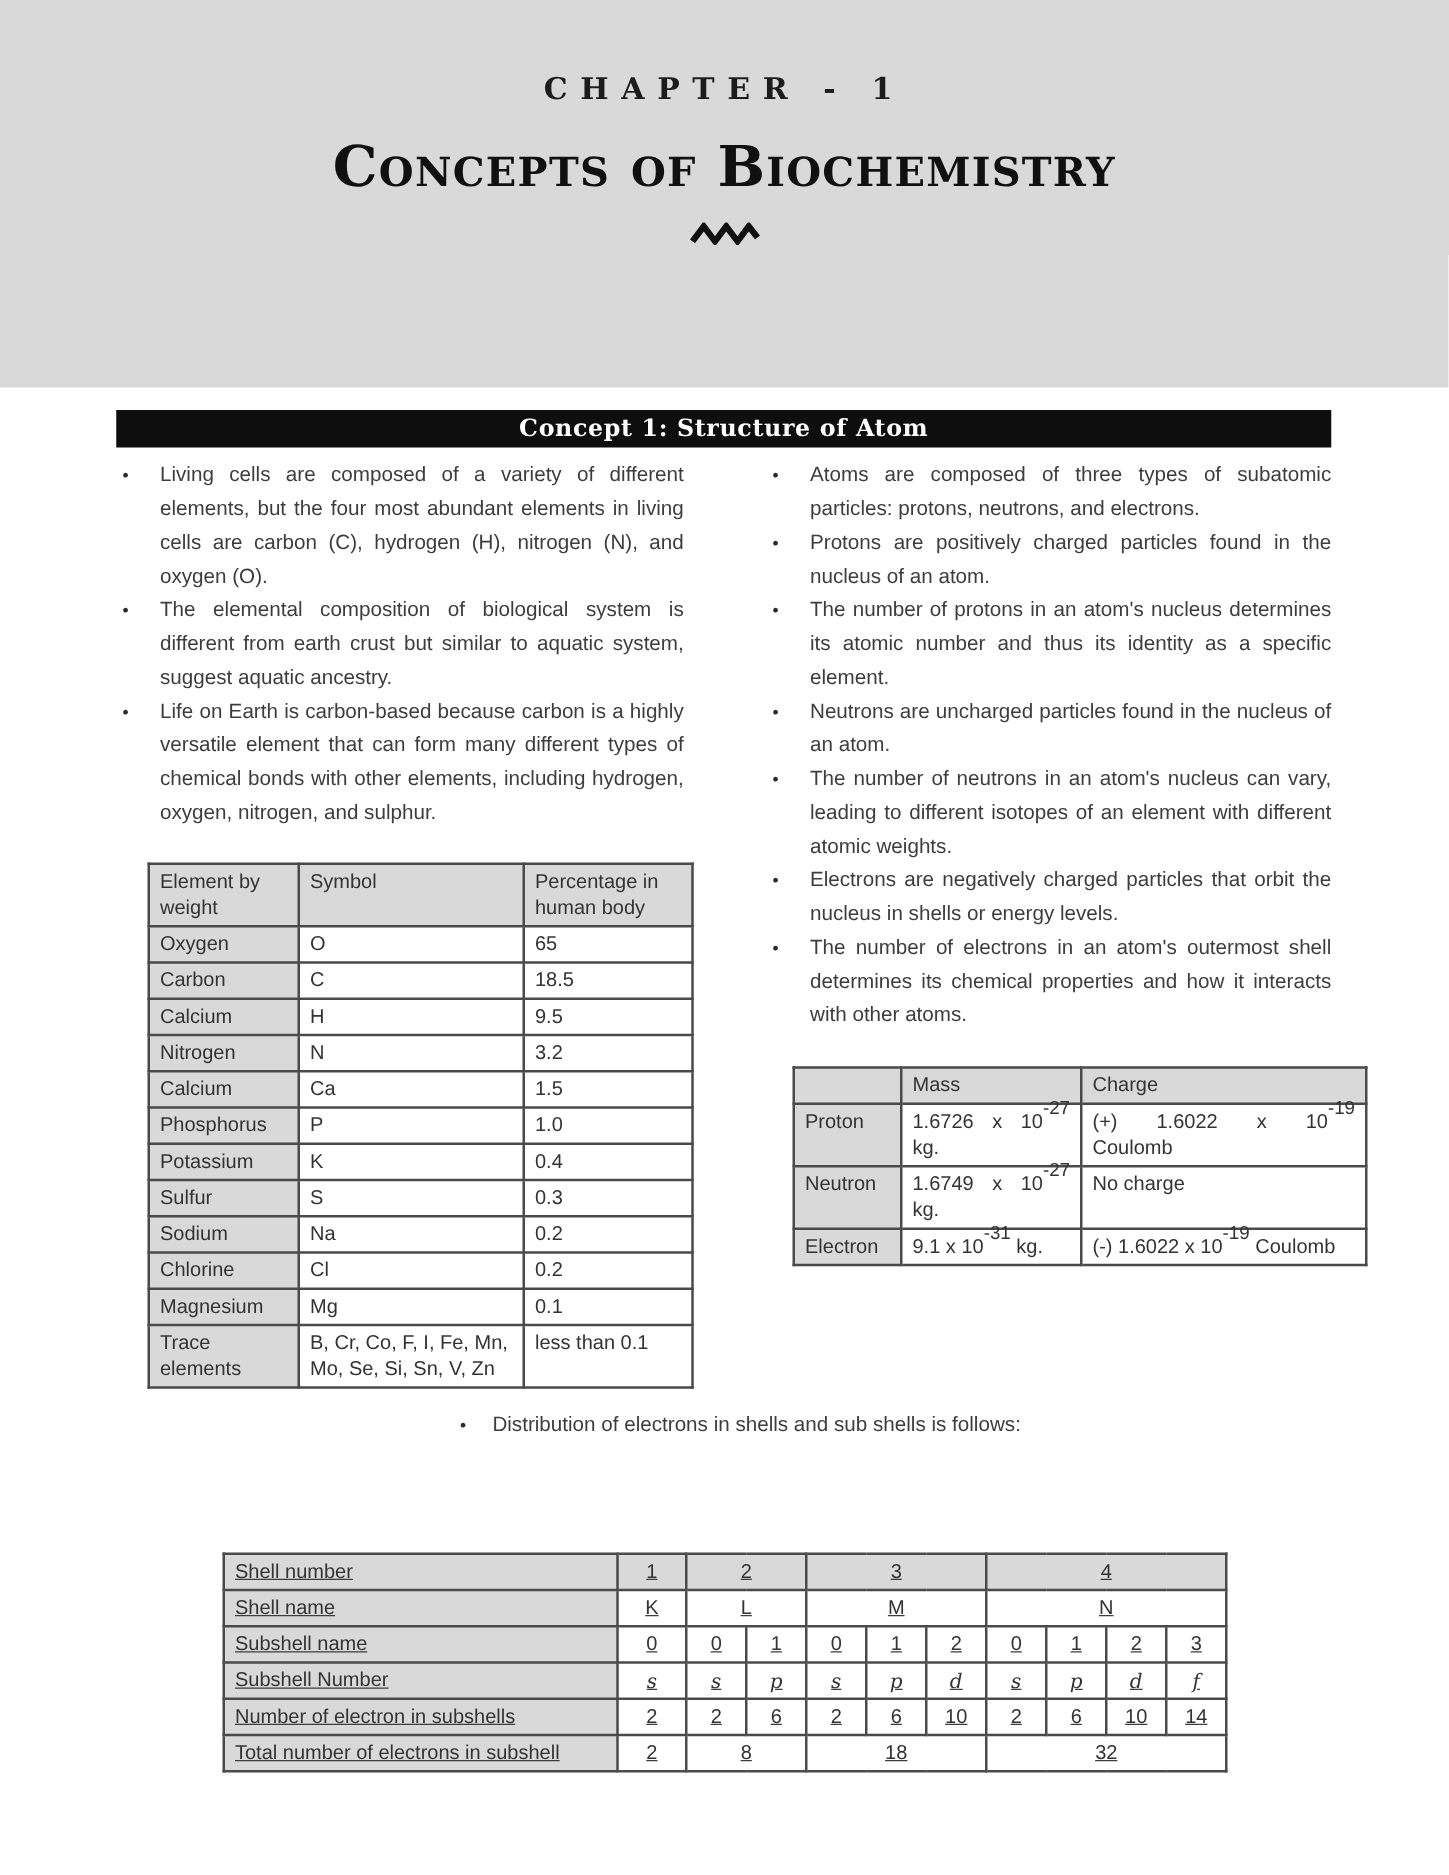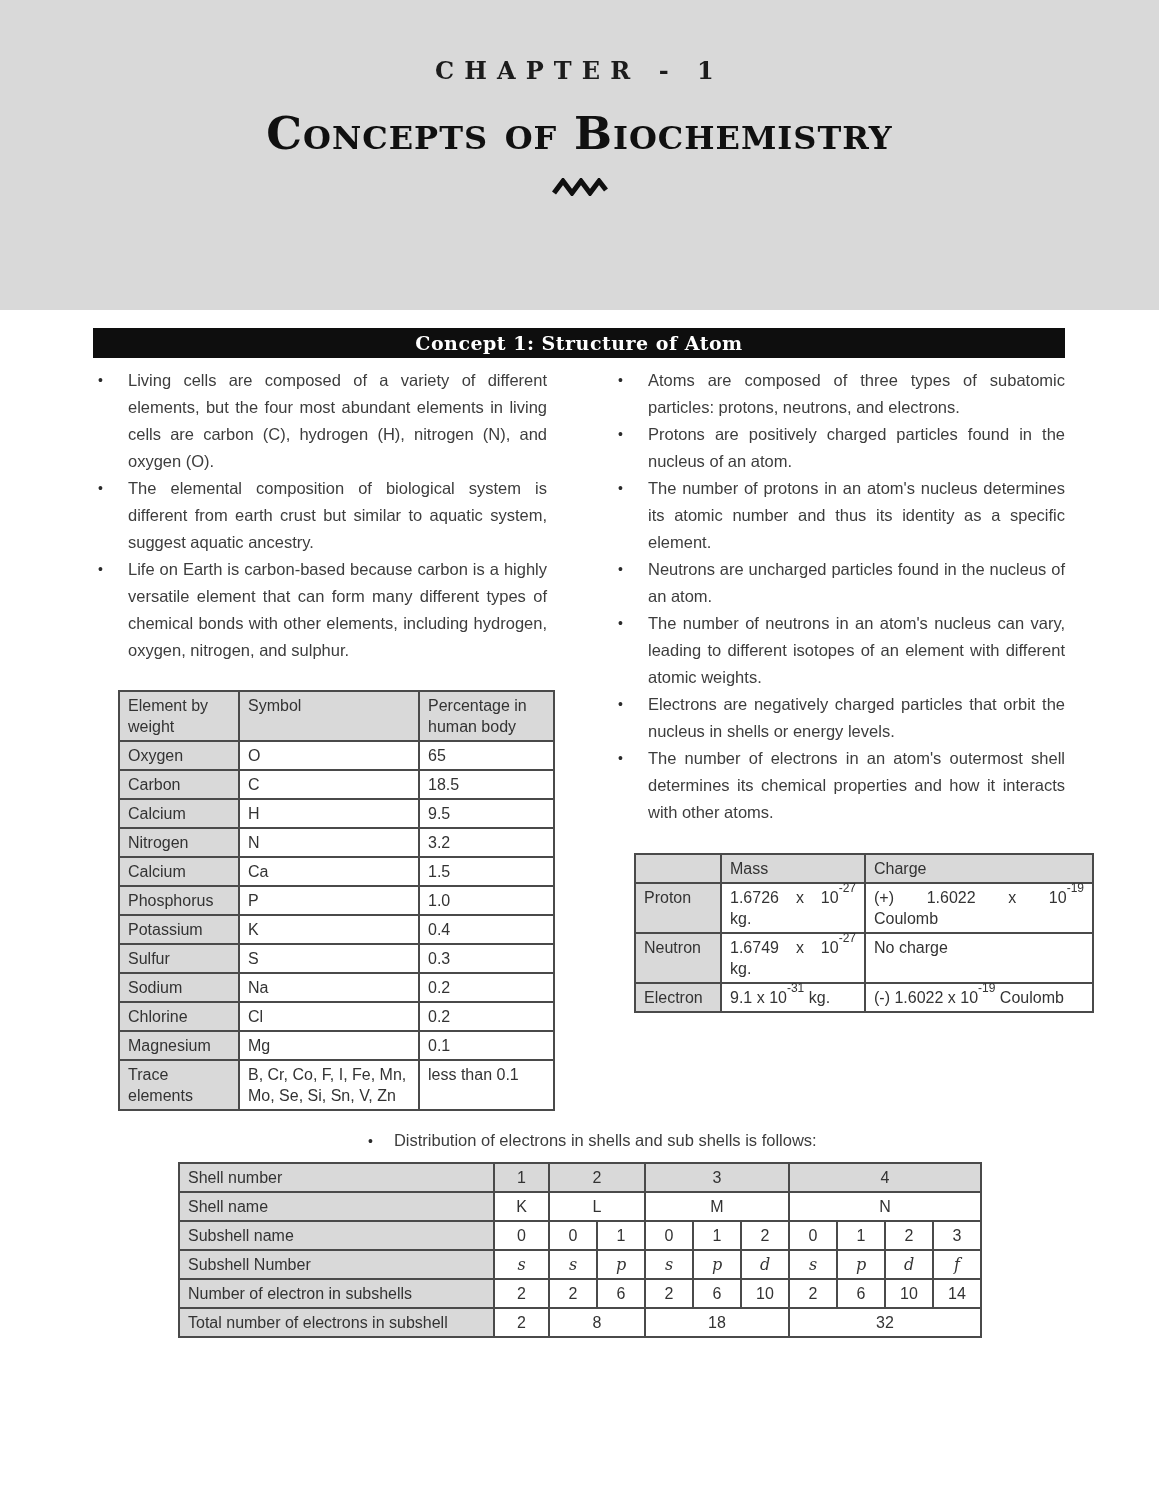--- a/index.html
+++ b/index.html
@@ -28,36 +28,36 @@
                  font-size:16.5px;line-height:27px;color:#3d3d3d;}
   li.bullet-item .dot{position:absolute;left:3px;top:0;font-size:14px;color:#2a2a2a;}
 
   
   table.doc-table{position:absolute;border-collapse:collapse;table-layout:fixed;}
   table.doc-table td,table.doc-table th{border:2px solid #4a4a4a;vertical-align:top;
        font-size:16px;line-height:21px;padding:3px 8px;color:#333;font-weight:normal;text-align:left;}
   .gray{background:#d9d9d9;}
   .b{font-weight:bold;color:#262626;}
   .jus{text-align:justify;}
-  sup.e{font-size:12px;position:relative;top:-5px;line-height:0;}
+  sup.e{font-size:15px;position:relative;top:-5px;line-height:0;}
   .tl-just{text-align:justify;text-align-last:justify;}
 
   
   .element-table{left:118px;top:690px;width:435px;}
 
   
   .particle-table{left:608px;top:853px;width:458px;margin-left:26px;}
   .particle-table td{padding:4px 9px;line-height:23px;}
 
   
   .dist-note{position:absolute;left:340px;top:1131px;width:620px;font-size:16.5px;color:#3d3d3d;margin-left:28px;}
   .dist-note .dot{font-size:14px;color:#2a2a2a;margin-right:21px;}
 
   
-  .shell-table{left:178px;top:1162px;width:802px;}
+  .shell-table{left:178px;top:1242px;width:802px;text-decoration:underline;}
   .shell-table td{border:2px solid #5f5f5f;font-size:15.5px;line-height:20px;padding:3px 8px;}
   .shell-table td.c{text-align:center;padding:3px 2px;}
   .shell-table td.it{font-style:italic;font-family:"DejaVu Serif","Liberation Serif",serif;}
 </style>
 </head>
 <body>
 
 <div class="page">
 
   <header class="banner">

